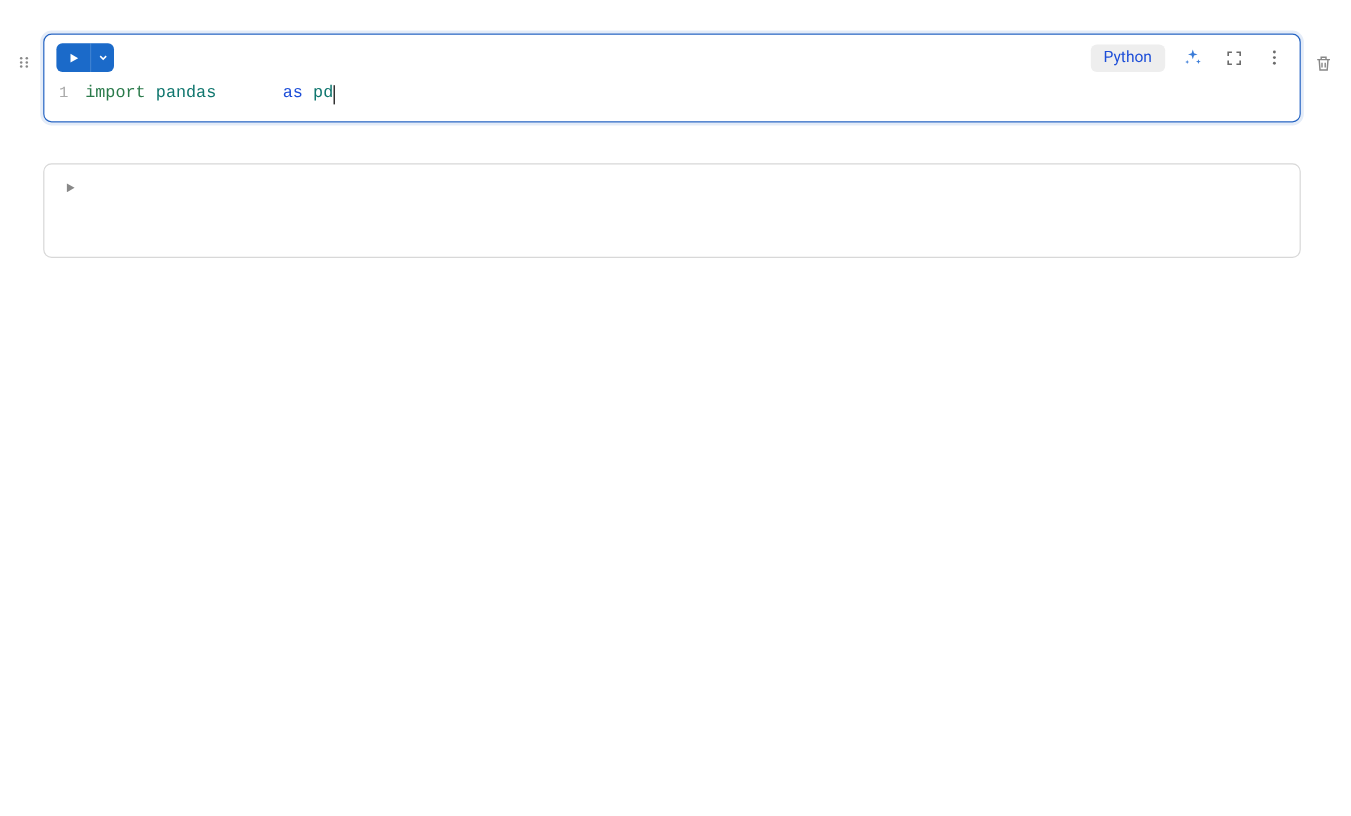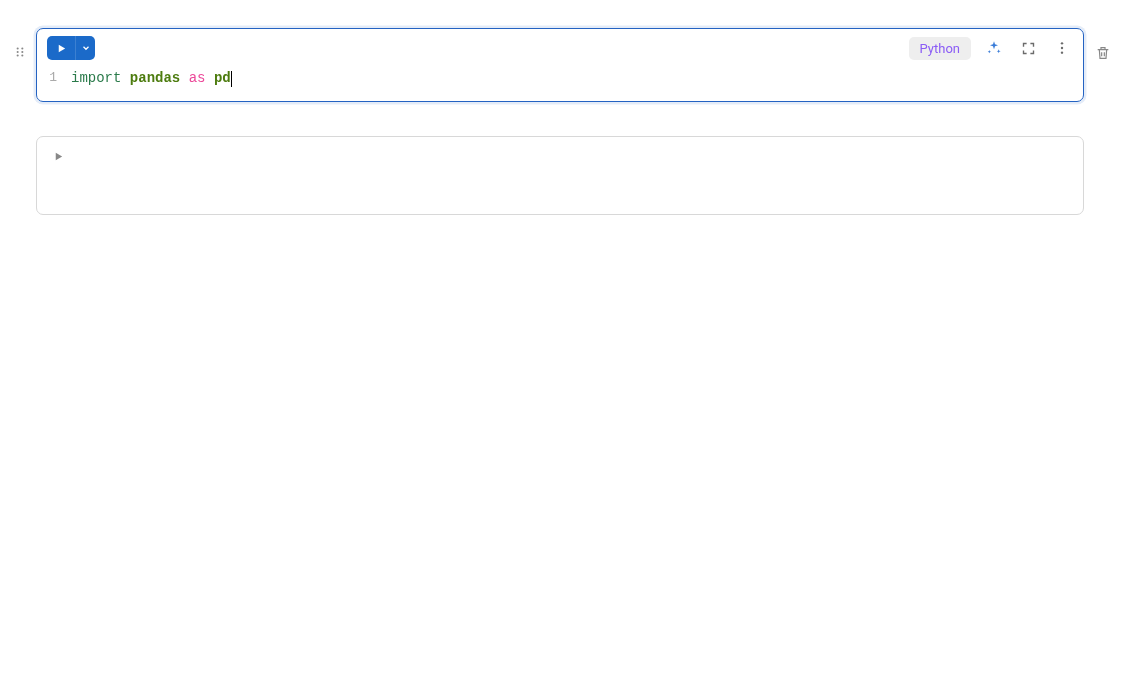--- a/index.html
+++ b/index.html
@@ -104,21 +104,21 @@
       display: flex;
       align-items: center;
       justify-content: center;
       color: white;
       cursor: pointer;
       border-left: 1px solid rgba(255,255,255,0.15);
     }
 
     .lang-badge {
       background: #eeeeee;
-      color: #8b5cf6;
+      color: #1d4ed8;
       font-size: 13px;
       padding: 4px 11px;
       border-radius: 5px;
     }
 
     .icon-button {
       width: 22px;
       height: 22px;
       display: flex;
       align-items: center;
@@ -165,22 +165,22 @@
       font-size: 13px;
     }
 
     .code-line {
       display: flex;
       align-items: center;
       position: relative;
     }
 
     .kw1 { color: #2a7a4a; }
-    .kw2 { color: #ec4899; }
-    .plain { color: #4d7c0f; font-weight: bold; }
+    .kw2 { color: #1d4ed8; margin-left: 47px; }
+    .plain { color: #0f766e; }
 
     .cursor-caret {
       width: 1px;
       height: 16px;
       background: #000;
       display: inline-block;
       margin-left: 0px;
       position: relative;
     }
 

